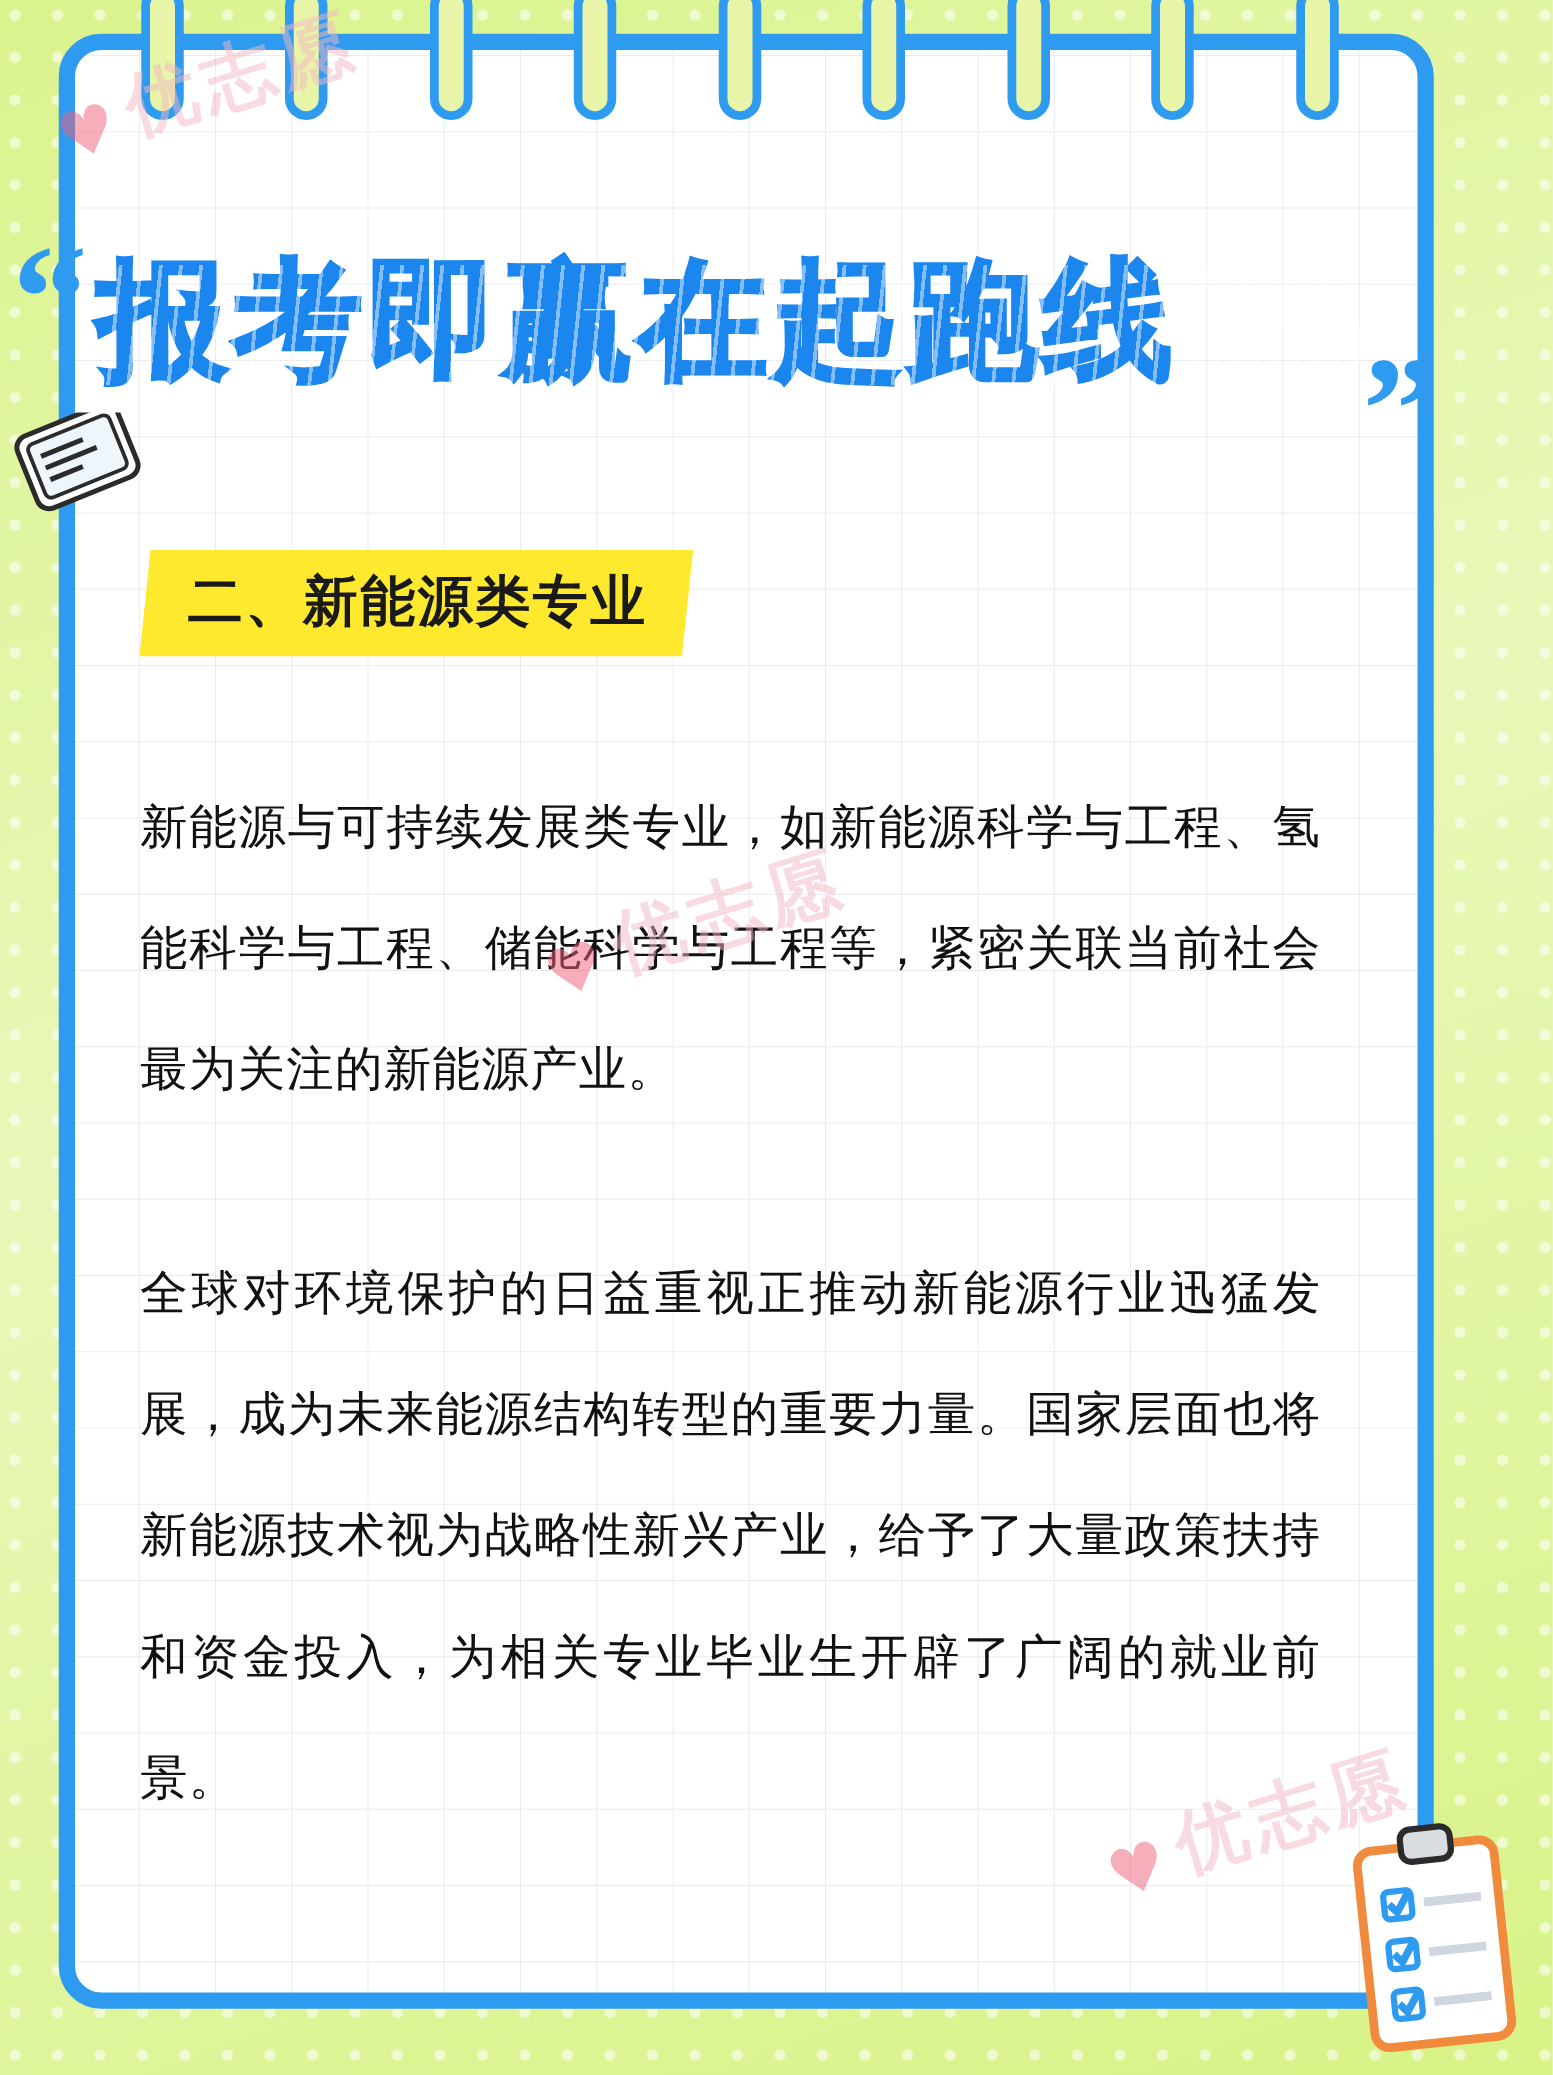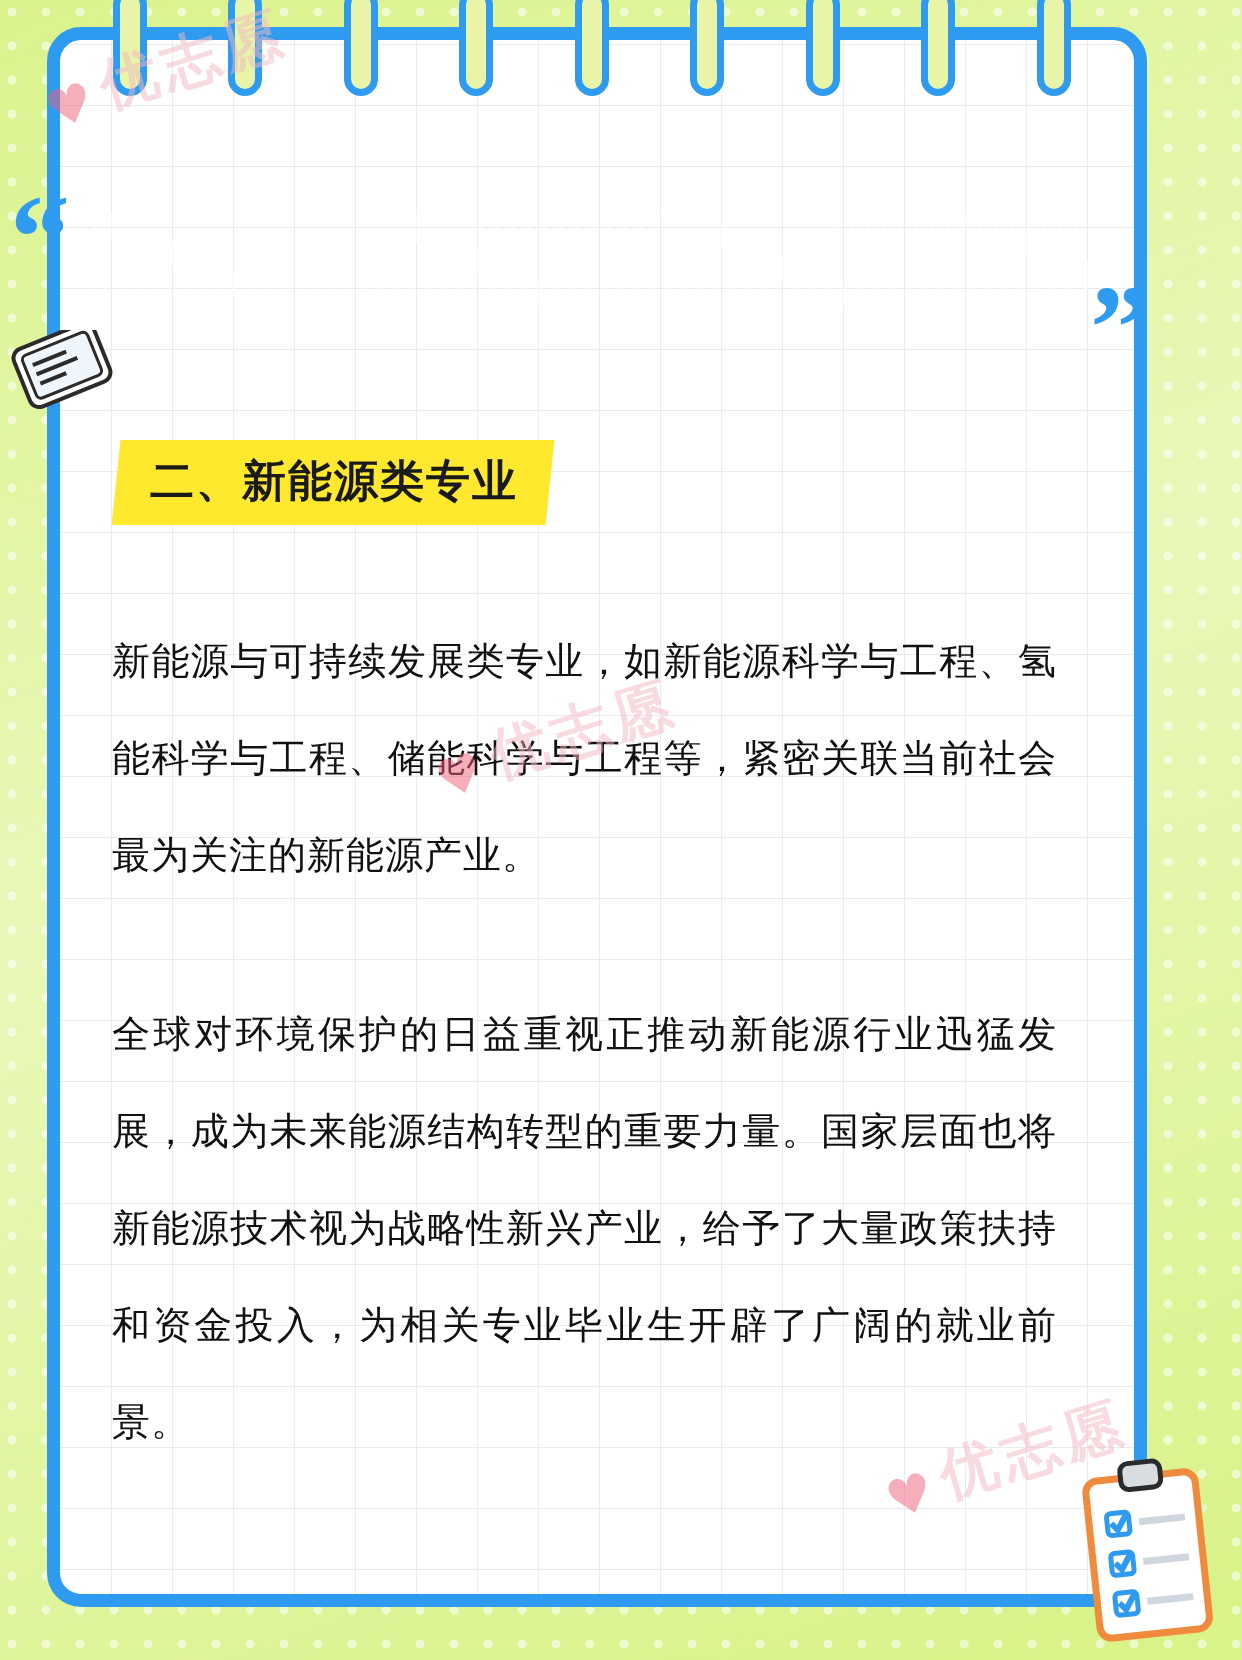--- a/index.html
+++ b/index.html
@@ -217,20 +217,21 @@
   <div class="ring" style="left:459px"></div>
   <div class="ring" style="left:575px"></div>
   <div class="ring" style="left:690px"></div>
   <div class="ring" style="left:806px"></div>
   <div class="ring" style="left:921px"></div>
   <div class="ring" style="left:1037px"></div>
 </div>
 
 <div class="title-wrap">
   <div class="quote quote-left">“</div>
+  <div class="main-title">报考即赢在起跑线</div>
   <div class="title-scratch"></div>
   <div class="quote quote-right">”</div>
 </div>
 
 <div class="section-head">
   <div class="section-chip">
     <span>二、新能源类专业</span>
   </div>
 </div>
 

